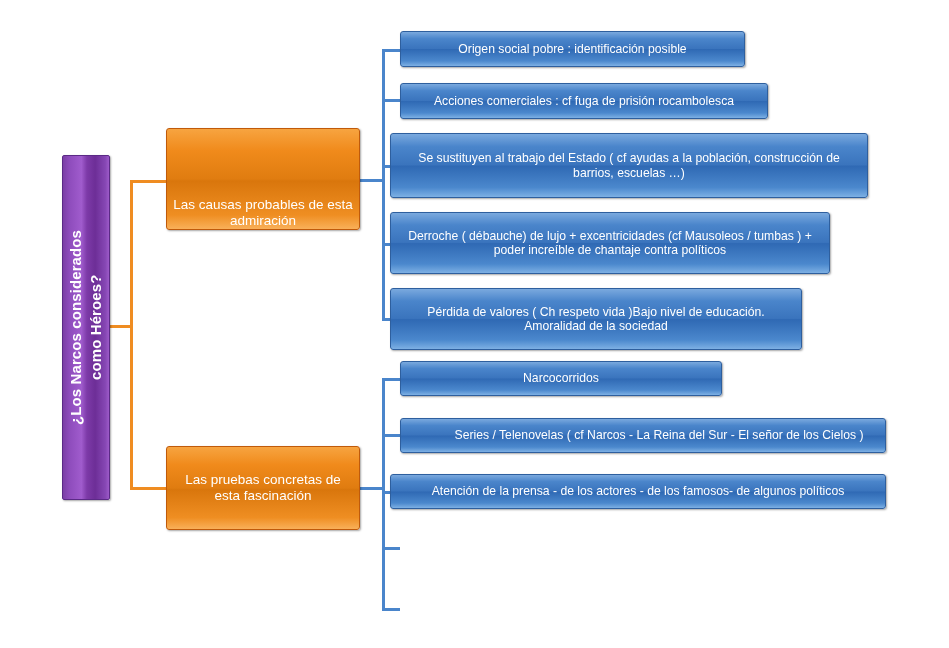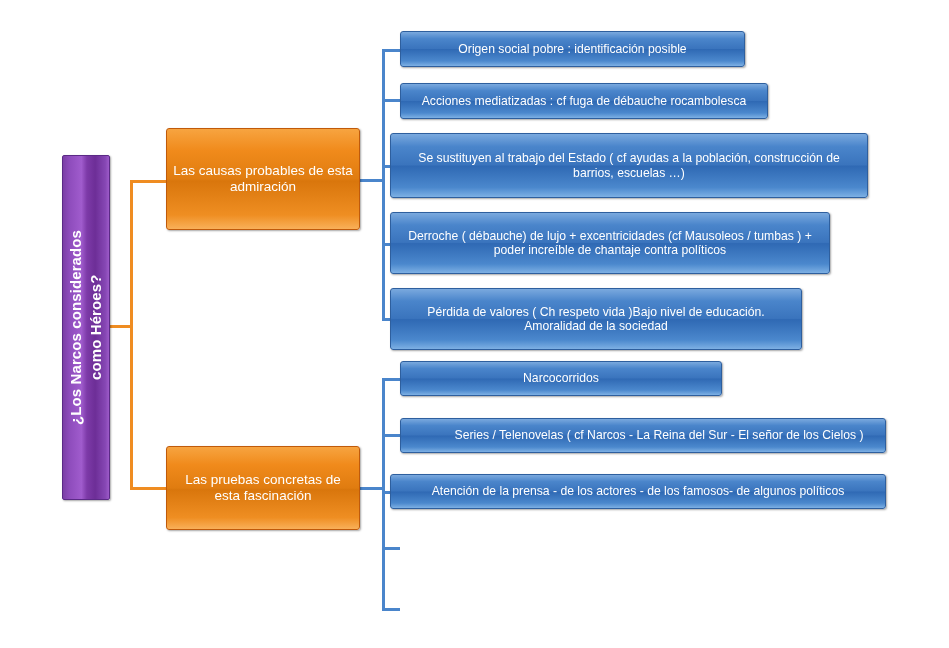--- a/index.html
+++ b/index.html
@@ -119,30 +119,30 @@
   <div class="ln blue-ln" style="left:382px; top:434px; width:18px; height:3px;"></div>
   <div class="ln blue-ln" style="left:382px; top:491px; width:18px; height:3px;"></div>
   <div class="ln blue-ln" style="left:382px; top:547px; width:18px; height:3px;"></div>
   <div class="ln blue-ln" style="left:382px; top:608px; width:18px; height:3px;"></div>
 
   <div class="node root">
     <span class="vtxt">¿Los Narcos considerados
 como Héroes?</span>
   </div>
 
-  <div class="node orange" style="left:166px; top:128px; width:194px; height:102px;">
+  <div class="node orange" style="left:166px; top:128px; width:194px; height:102px;align-items:flex-end;">
     <span class="txt">Las causas probables de esta admiración</span>
   </div>
 
   <div class="node blue" style="left:400px; top:31px; width:345px; height:36px;">
     <span class="txt">Origen social pobre  : identificación posible</span>
   </div>
 
   <div class="node blue" style="left:400px; top:83px; width:368px; height:36px;">
-    <span class="txt">Acciones mediatizadas : cf  fuga de débauche rocambolesca</span>
+    <span class="txt">Acciones comerciales : cf  fuga de prisión rocambolesca</span>
   </div>
 
   <div class="node blue" style="left:390px; top:133px; width:478px; height:65px;">
     <span class="txt">Se sustituyen al trabajo del Estado ( cf ayudas a la población, construcción de barrios, escuelas …)</span>
   </div>
 
   <div class="node blue" style="left:390px; top:212px; width:440px; height:62px;">
     <span class="txt">Derroche (  débauche) de lujo + excentricidades  (cf Mausoleos / tumbas ) + poder increíble de chantaje contra políticos</span>
   </div>
 

